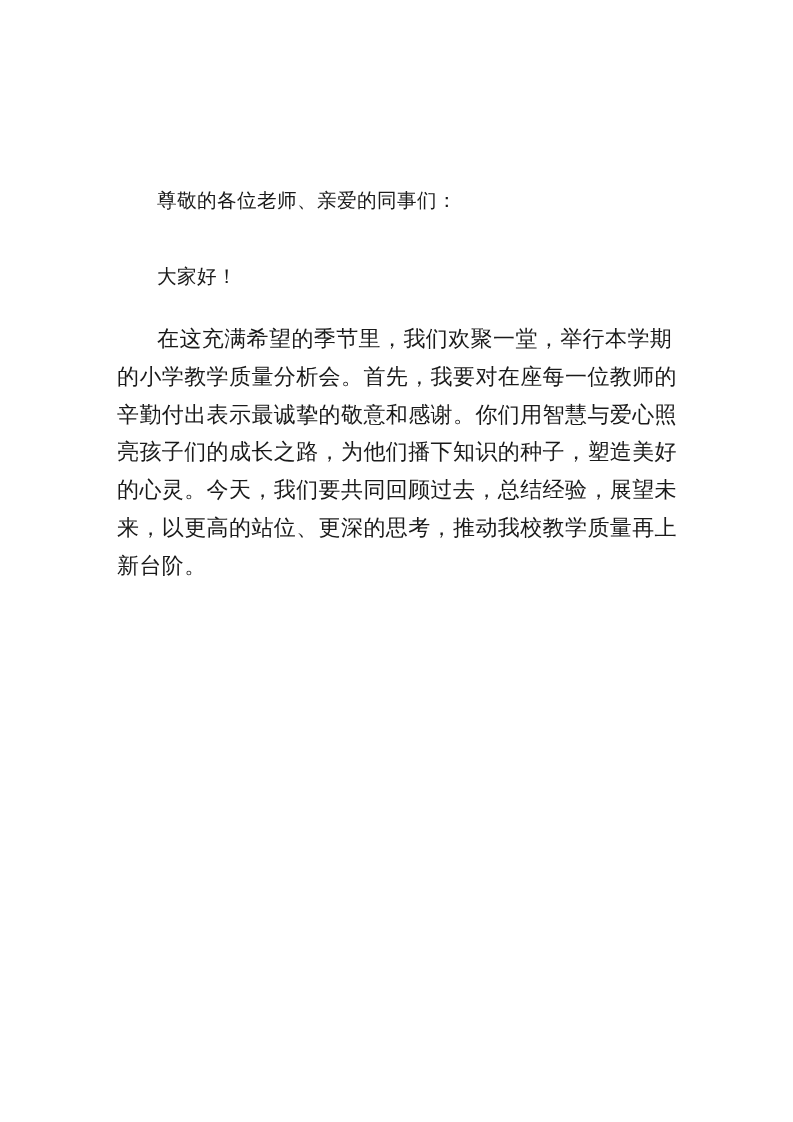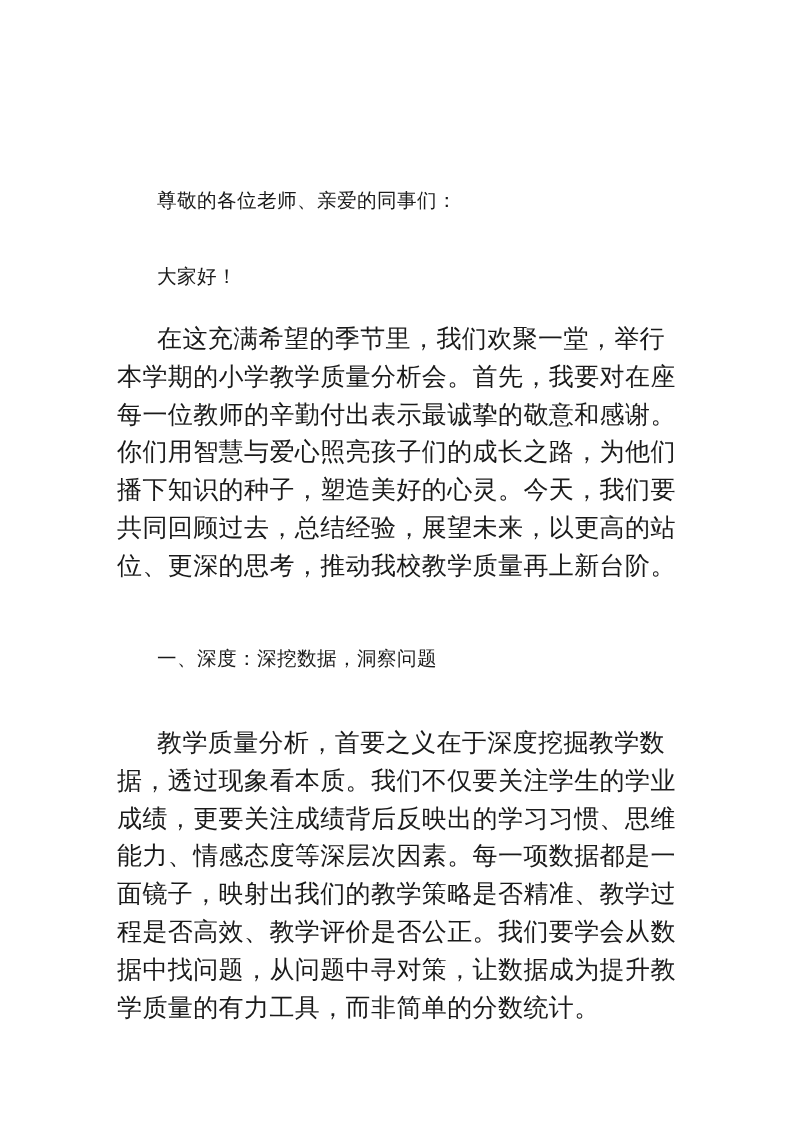--- a/index.html
+++ b/index.html
@@ -19,21 +19,21 @@
       position: absolute;
       left: 0; top: 0;
       width: 793px;
       height: 786px;
       background: #ffffff;
     }
     .text-block {
       position: absolute;
       left: 117px;
       width: 562px;
-      font-size: 25px;
+      font-size: 22px;
       line-height: 37.8px;
       letter-spacing: 0.4px;
       word-break: break-all;
       margin: 0;
     }
     .indent {
       text-indent: 40px;
     }
     .line-single {
       position: absolute;
@@ -49,17 +49,15 @@
 <body>
 
 <div class="page">
 
   <p class="line-single" style="top: 189px;">尊敬的各位老师、亲爱的同事们：</p>
 
   <p class="line-single" style="top: 244px; margin-top: 21px;">大家好！</p>
 
   <p class="text-block indent" style="top: 320px;">在这充满希望的季节里，我们欢聚一堂，举行本学期的小学教学质量分析会。首先，我要对在座每一位教师的辛勤付出表示最诚挚的敬意和感谢。你们用智慧与爱心照亮孩子们的成长之路，为他们播下知识的种子，塑造美好的心灵。今天，我们要共同回顾过去，总结经验，展望未来，以更高的站位、更深的思考，推动我校教学质量再上新台阶。</p>
 
-  <p class="line-single" style="top: 647px;">一、深度：深挖数据，洞察问题</p>
 
-  <p class="text-block indent" style="top: 724px;">教学质量分析，首要之义在于深度挖掘教学数据，透过现象看本质。我们不仅要关注学生的学业成绩，更要关注成绩背后反映出的学习习惯、思维能力、情感态度等深层次因素。每一项数据都是一面镜子，映射出我们的教学策略是否精准、教学过程是否高效、教学评价是否公正。我们要学会从数据中找问题，从问题中寻对策，让数据成为提升教学质量的有力工具，而非简单的分数统计。</p>
 
 </div>
 
 </body></html>

